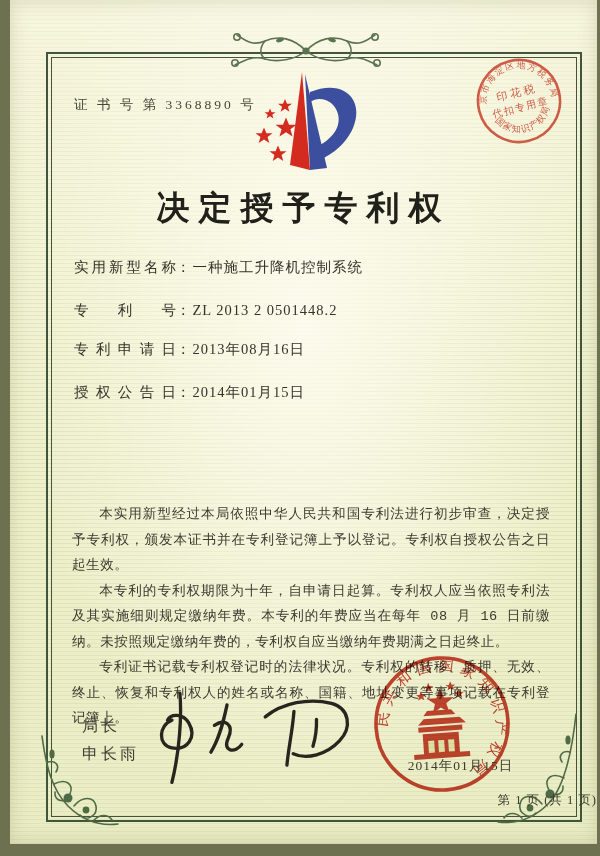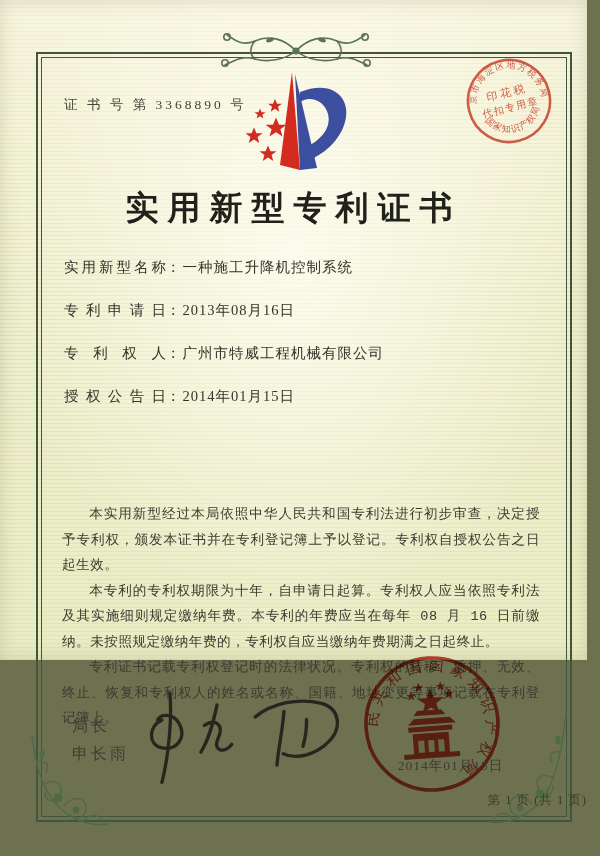--- a/index.html
+++ b/index.html
@@ -4,21 +4,21 @@
 <style>
   html,body{margin:0;padding:0;}
   body{
     width:600px;height:856px;
     background:#6e7150;
     position:relative;
     font-family:"Liberation Serif","DejaVu Serif",serif;
     overflow:hidden;
   }
   .paper{
-    position:absolute;left:0;top:0;width:587px;height:660px;
+    position:absolute;left:10px;top:0;width:587px;height:844px;
     background-color:#eff0cd;
     background-image:
       radial-gradient(ellipse at 50% 38%, rgba(255,253,242,0.85), rgba(255,253,242,0) 68%),
       linear-gradient(180deg, rgba(252,249,232,0.65), rgba(244,244,212,0.15) 45%, rgba(228,233,186,0.5)),
       repeating-linear-gradient(0deg, rgba(140,158,88,0.20) 0 1px, rgba(0,0,0,0) 1px 4px);
     box-shadow: inset 0 0 18px rgba(120,120,70,0.25);
   }
   .frame{
     position:absolute;left:36px;top:52px;width:532px;height:766px;
     border:2px solid #41553c;
@@ -143,31 +143,31 @@
 
     <g fill="#d42b20">
       <path transform="translate(37,44) scale(0.7)" d="M0,-10 L2.9,-3.1 10,-3.1 4.2,1.2 6.2,8.1 0,4 -6.2,8.1 -4.2,1.2 -10,-3.1 -2.9,-3.1 Z"></path>
       <path transform="translate(22,52) scale(0.55)" d="M0,-10 L2.9,-3.1 10,-3.1 4.2,1.2 6.2,8.1 0,4 -6.2,8.1 -4.2,1.2 -10,-3.1 -2.9,-3.1 Z"></path>
       <path transform="translate(38,66) scale(1.05)" d="M0,-10 L2.9,-3.1 10,-3.1 4.2,1.2 6.2,8.1 0,4 -6.2,8.1 -4.2,1.2 -10,-3.1 -2.9,-3.1 Z"></path>
       <path transform="translate(16,74) scale(0.85)" d="M0,-10 L2.9,-3.1 10,-3.1 4.2,1.2 6.2,8.1 0,4 -6.2,8.1 -4.2,1.2 -10,-3.1 -2.9,-3.1 Z"></path>
       <path transform="translate(30,92) scale(0.85)" d="M0,-10 L2.9,-3.1 10,-3.1 4.2,1.2 6.2,8.1 0,4 -6.2,8.1 -4.2,1.2 -10,-3.1 -2.9,-3.1 Z"></path>
     </g>
   </svg>
 
-  <div class="title">实用新型专利证书</div>
+  <div class="title">决定授予专利权</div>
 
   <div class="fields">
     <div class="field-row gap">
       <span class="flabel">实用新型名称</span><span class="fcolon">：</span><span class="fvalue">一种施工升降机控制系统</span>
     </div>
+    <div class="field-row">
+      <span class="flabel">专利号</span><span class="fcolon">：</span><span class="fvalue">ZL 2013 2 0501448.2</span>
+    </div>
     <div class="field-row gap">
       <span class="flabel">专利申请日</span><span class="fcolon">：</span><span class="fvalue">2013年08月16日</span>
-    </div>
-    <div class="field-row gap">
-      <span class="flabel">专利权人</span><span class="fcolon">：</span><span class="fvalue">广州市特威工程机械有限公司</span>
     </div>
     <div class="field-row">
       <span class="flabel">授权公告日</span><span class="fcolon">：</span><span class="fvalue">2014年01月15日</span>
     </div>
   </div>
 
   <div class="body-text">
     <p>本实用新型经过本局依照中华人民共和国专利法进行初步审查，决定授予专利权，颁发本证书并在专利登记簿上予以登记。专利权自授权公告之日起生效。</p>
     <p>本专利的专利权期限为十年，自申请日起算。专利权人应当依照专利法及其实施细则规定缴纳年费。本专利的年费应当在每年 08 月 16 日前缴纳。未按照规定缴纳年费的，专利权自应当缴纳年费期满之日起终止。</p>
     <p>专利证书记载专利权登记时的法律状况。专利权的转移、质押、无效、终止、恢复和专利权人的姓名或名称、国籍、地址变更等事项记载在专利登记簿上。</p>

